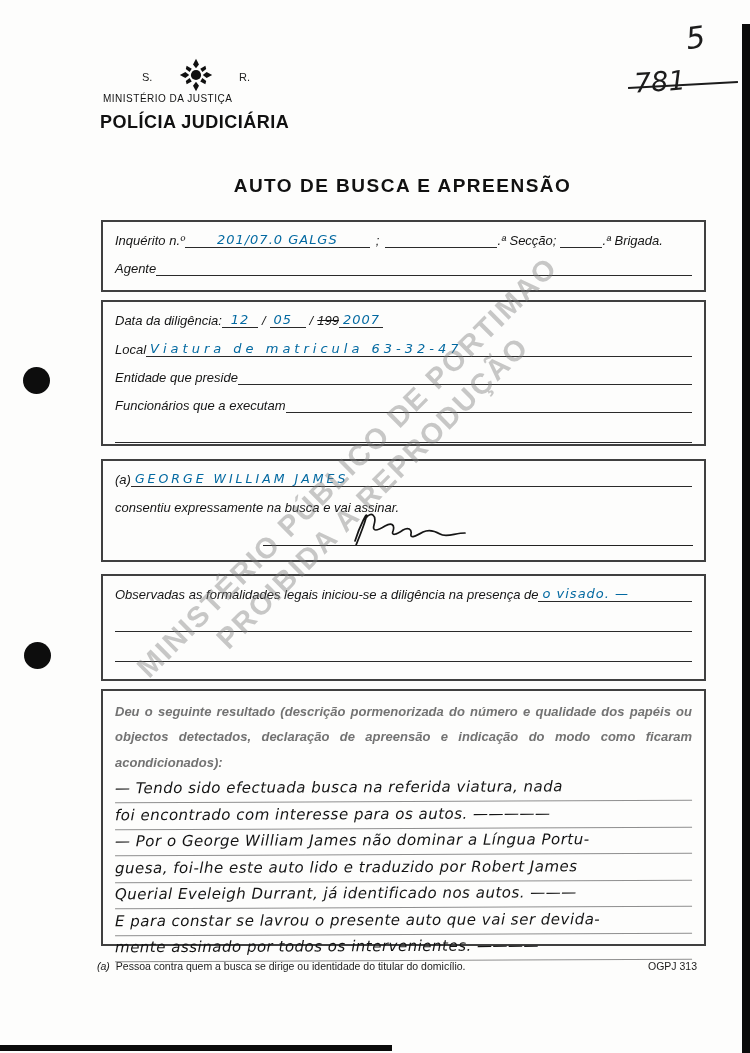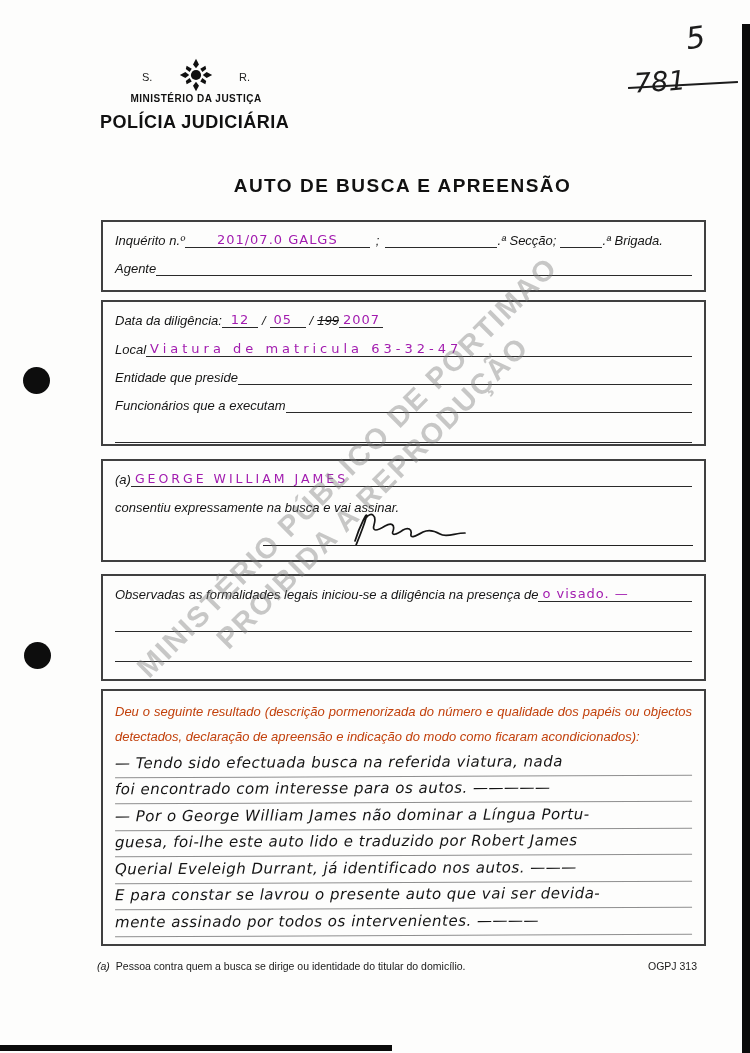--- a/index.html
+++ b/index.html
@@ -11,21 +11,21 @@
   
   .scan-bar-right { position:absolute; right:0; top:24px; width:8px; height:1029px; background:#0b0b0b; }
   .scan-bar-bottom { position:absolute; left:0; bottom:2px; width:392px; height:6px; background:#0b0b0b; }
   .hole { position:absolute; width:27px; height:27px; border-radius:50%; background:#0d0d0d; }
   .hole1 { left:23px; top:367px; }
   .hole2 { left:24px; top:642px; }
 
   
   .crest-row { position:absolute; left:142px; top:58px; width:108px; display:flex; justify-content:space-between; align-items:center; }
   .crest-letter { font-size:11px; color:#222; }
-  .ministry { position:absolute; left:103px; top:93px; width:186px; text-align:center; font-size:10px; font-weight:bold; letter-spacing:0.5px; }
+  .ministry { position:absolute; left:103px; top:93px; width:186px; text-align:left; font-size:10px; font-weight:normal; letter-spacing:0.5px; }
   .agency { position:absolute; left:100px; top:106px; font-size:18px; font-weight:bold; letter-spacing:0.5px;margin-top:6px; }
 
   
   .pg-num { position:absolute; left:686px; top:20px; font-size:30px; font-style:italic; color:#1c1c1c; transform:rotate(-8deg); font-family:"DejaVu Sans", sans-serif; }
   .struck-num { position:absolute; left:634px; top:66px; font-size:27px; font-style:italic; color:#1c1c1c; transform:rotate(-4deg); font-family:"DejaVu Sans", sans-serif; }
   .strike-mark { position:absolute; left:628px; top:84px; width:110px; height:2px; background:#1c1c1c; transform:rotate(-3deg); }
 
   .doc-title { position:absolute; left:100px; top:175px; width:605px; text-align:center; font-size:19px; font-weight:bold; letter-spacing:1.5px; }
 
   
@@ -42,28 +42,28 @@
   .box3 { top:459px; height:103px; }
   .box4 { top:574px; height:107px; }
   .box5 { top:689px; height:257px; padding-top:8px; }
 
   .row { display:flex; align-items:flex-end; font-size:13px; margin-bottom:13px; }
   .lbl { font-style:italic; color:#161616; white-space:nowrap; }
   .u { border-bottom:1.4px solid #2a2a2a; min-height:15px; box-sizing:border-box; padding:0 4px; }
   .fill { flex:1; }
   .blank-line { border-bottom:1.4px solid #2a2a2a; height:16px; margin-bottom:13px; }
 
-  .hw { color:#a21caf; font-family:"DejaVu Sans", sans-serif; letter-spacing:1px; }
+  .hw { font-style:italic; color:#0369a1; font-family:"DejaVu Sans", sans-serif; letter-spacing:1px; }
   .hw-caps { text-transform:uppercase; letter-spacing:3px; font-size:12.5px; }
   .strike { text-decoration:line-through; }
 
   .sig-wrap { position:absolute; left:160px; top:42px; width:430px; border-bottom:1.6px solid #222; }
   .sig-svg { display:block; margin-left:70px; }
 
-  .intro-par { font-size:13px; font-style:italic; text-align:justify; line-height:1.95; color:#c2410c; }
+  .intro-par { font-size:13px; font-style:italic; text-align:justify; line-height:1.95; color:#737373;font-weight:bold; }
   .hw-line { font-family:"DejaVu Sans", sans-serif; font-style:italic; font-size:15px; color:#141414; letter-spacing:0.5px;
              border-bottom:1.2px solid #8f8f8f; height:25.5px; line-height:25px; transform:rotate(-0.25deg); white-space:nowrap; overflow:hidden; }
 
   .footer { position:absolute; left:97px; top:960px; width:600px; display:flex; justify-content:space-between; font-size:10.5px; color:#1a1a1a; }
   .footer .marker { font-style:italic; margin-right:6px; }
 </style>
 </head>
 <body>
 
 <div class="page">

